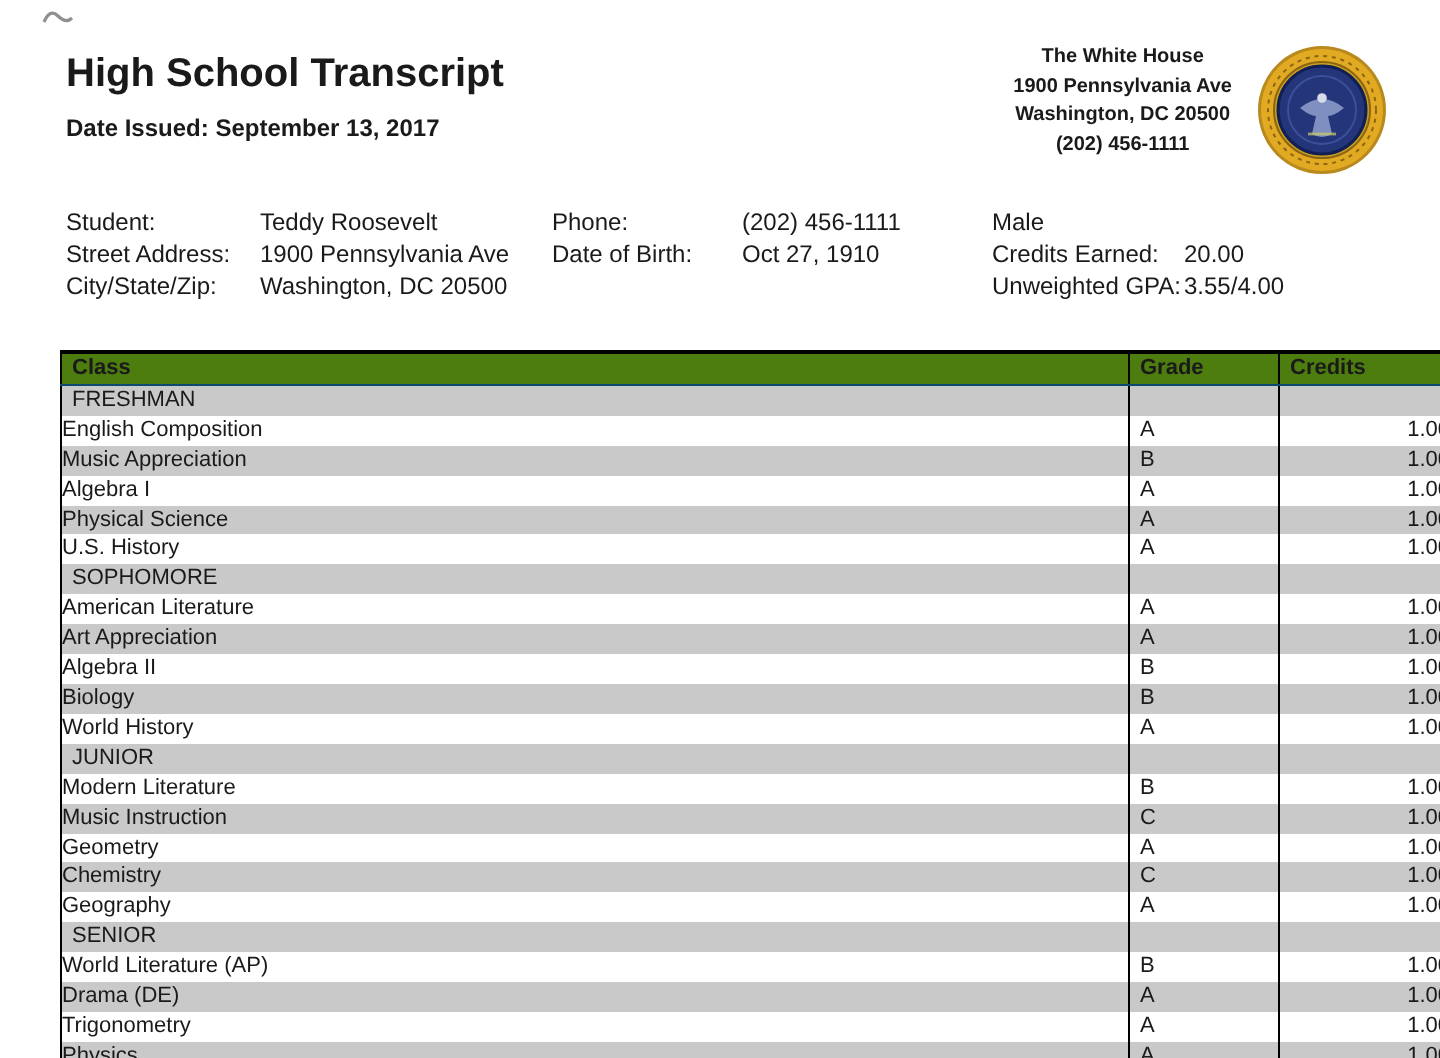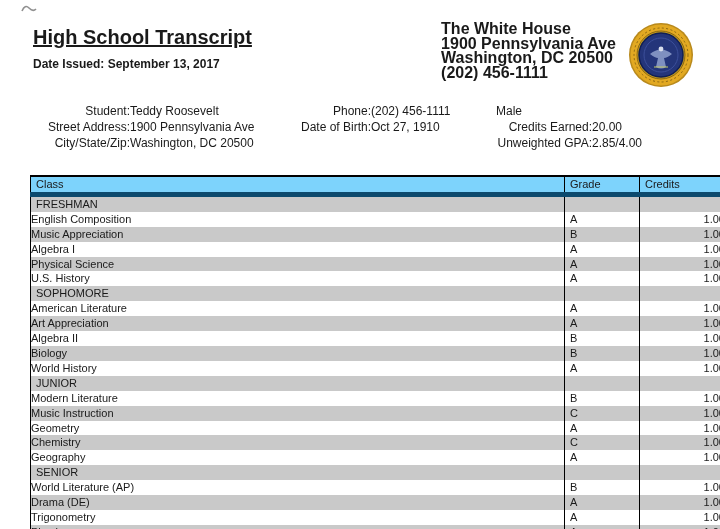--- a/index.html
+++ b/index.html
@@ -2,49 +2,49 @@
 <html style="--stripe: #c9c9c9; --text: #1a1a1a;"><head>
 <meta charset="utf-8">
 <style>
   html,body { margin:0; padding:0; background:#fff; }
   #page {
     position:relative; width:720px; height:529px; overflow:hidden;
     background:#ffffff; font-family:"Liberation Sans", sans-serif;
     color:var(--text,#1a1a1a);
   }
   
-  .doc-title { position:absolute; left:33px; top:26px; font-size:20px; font-weight:bold; letter-spacing:0;text-decoration:underline; }
+  .doc-title { position:absolute; left:33px; top:26px; font-size:20px; font-weight:bold; letter-spacing:0; }
   .doc-date  { position:absolute; left:33px; top:57px; font-size:12px; font-weight:bold; }
   .issuer-block {
-    position:absolute; right:104px; top:22px; text-align:left;
-    font-size:16px; font-weight:bold; line-height:14.5px;
+    position:absolute; right:104px; top:22px; text-align:center;
+    font-size:10px; font-weight:bold; line-height:14.5px;
   }
   .seal { position:absolute; left:628px; top:22px; width:66px; height:66px; }
   .corner-artifact { position:absolute; left:20px; top:2px; width:18px; height:13px; opacity:.65; }
   
-  .info-col { position:absolute; top:103px; font-size:12px; line-height:16px; white-space:nowrap;text-align:right; }
+  .info-col { position:absolute; top:103px; font-size:12px; line-height:16px; white-space:nowrap; }
   .info-col-1 { left:33px; }
   .info-col-2 { left:276px; }
   .info-col-3 { left:496px; }
   .info-row { display:flex; }
   .info-col-1 .info-label { width:97px; }
   .info-col-2 .info-label { width:95px; }
   .info-col-3 .info-label { width:96px; }
   .info-label { flex:none; }
   
   .transcript-table {
     position:absolute; left:30px; top:175px; width:676px;
     border-collapse:collapse; table-layout:fixed; font-size:11px;
   }
   .transcript-table th, .transcript-table td {
     padding:0 5px; height:14.9px; line-height:14.9px;
     font-weight:normal; text-align:left; overflow:hidden; white-space:nowrap;
   }
   .transcript-table { border:1px solid #000; border-top:2px solid #000; }
-  .transcript-table thead th { border-bottom:5px solid #0c4a6e; background:#7dd3fc; }
+  .transcript-table thead th { border-bottom:1px solid #0c4a6e; background:#4d7c0f;font-weight:bold; }
   .col-class   { width:523px; }
   .col-grade   { width:64px;  border-left:1px solid #000; }
   .col-credits { width:79px;  border-left:1px solid #000; }
   td.col-credits { text-align:right; padding-right:4px; }
   tr.shaded td { background:var(--stripe,#c9c9c9); }
   tr.course td.col-class { padding-left:0; }
   tr.section td.col-class { padding-left:5px; }
 </style>
 </head>
 <body>
@@ -105,21 +105,21 @@
     <div class="info-col info-col-3">
         <div class="info-row">
           <span class="info-value">Male</span>
         </div>
         <div class="info-row">
           <span class="info-label">Credits Earned:</span>
           <span class="info-value">20.00</span>
         </div>
         <div class="info-row">
           <span class="info-label">Unweighted GPA:</span>
-          <span class="info-value">2.85/4.00</span>
+          <span class="info-value">3.55/4.00</span>
         </div>
       </div>
   </div>
 
   <table class="transcript-table">
     <thead>
       <tr>
         <th class="col-class">Class</th>
         <th class="col-grade">Grade</th>
         <th class="col-credits">Credits</th>

